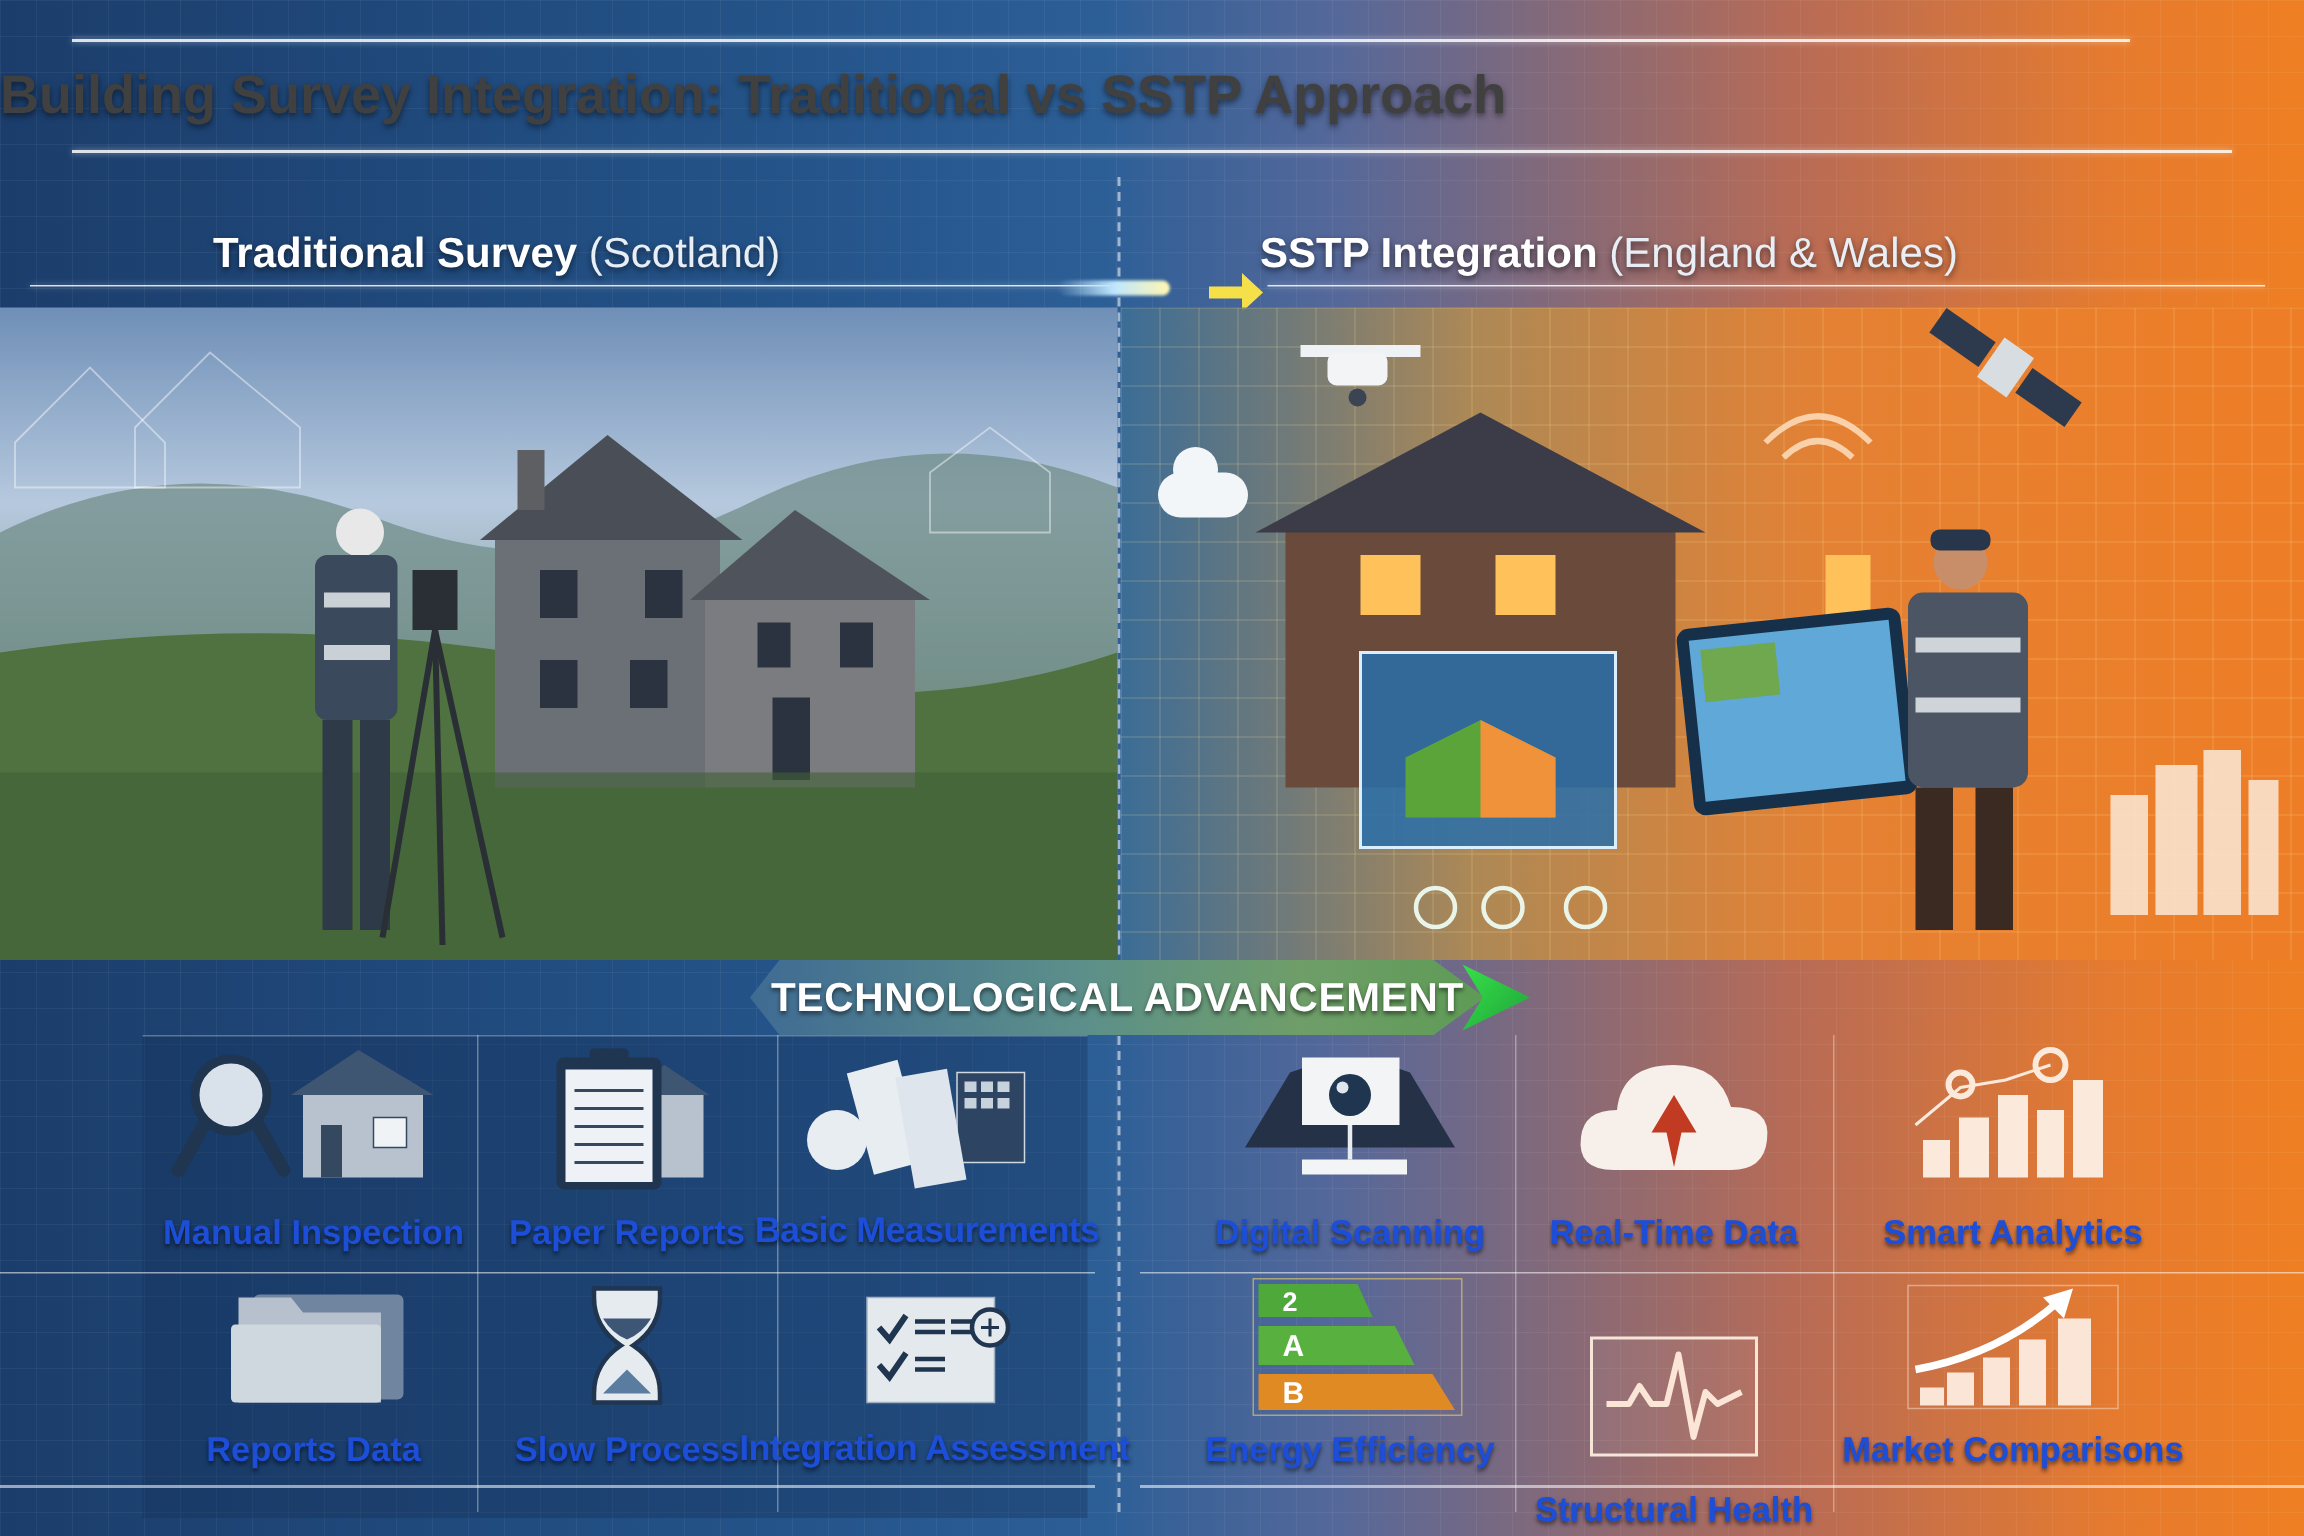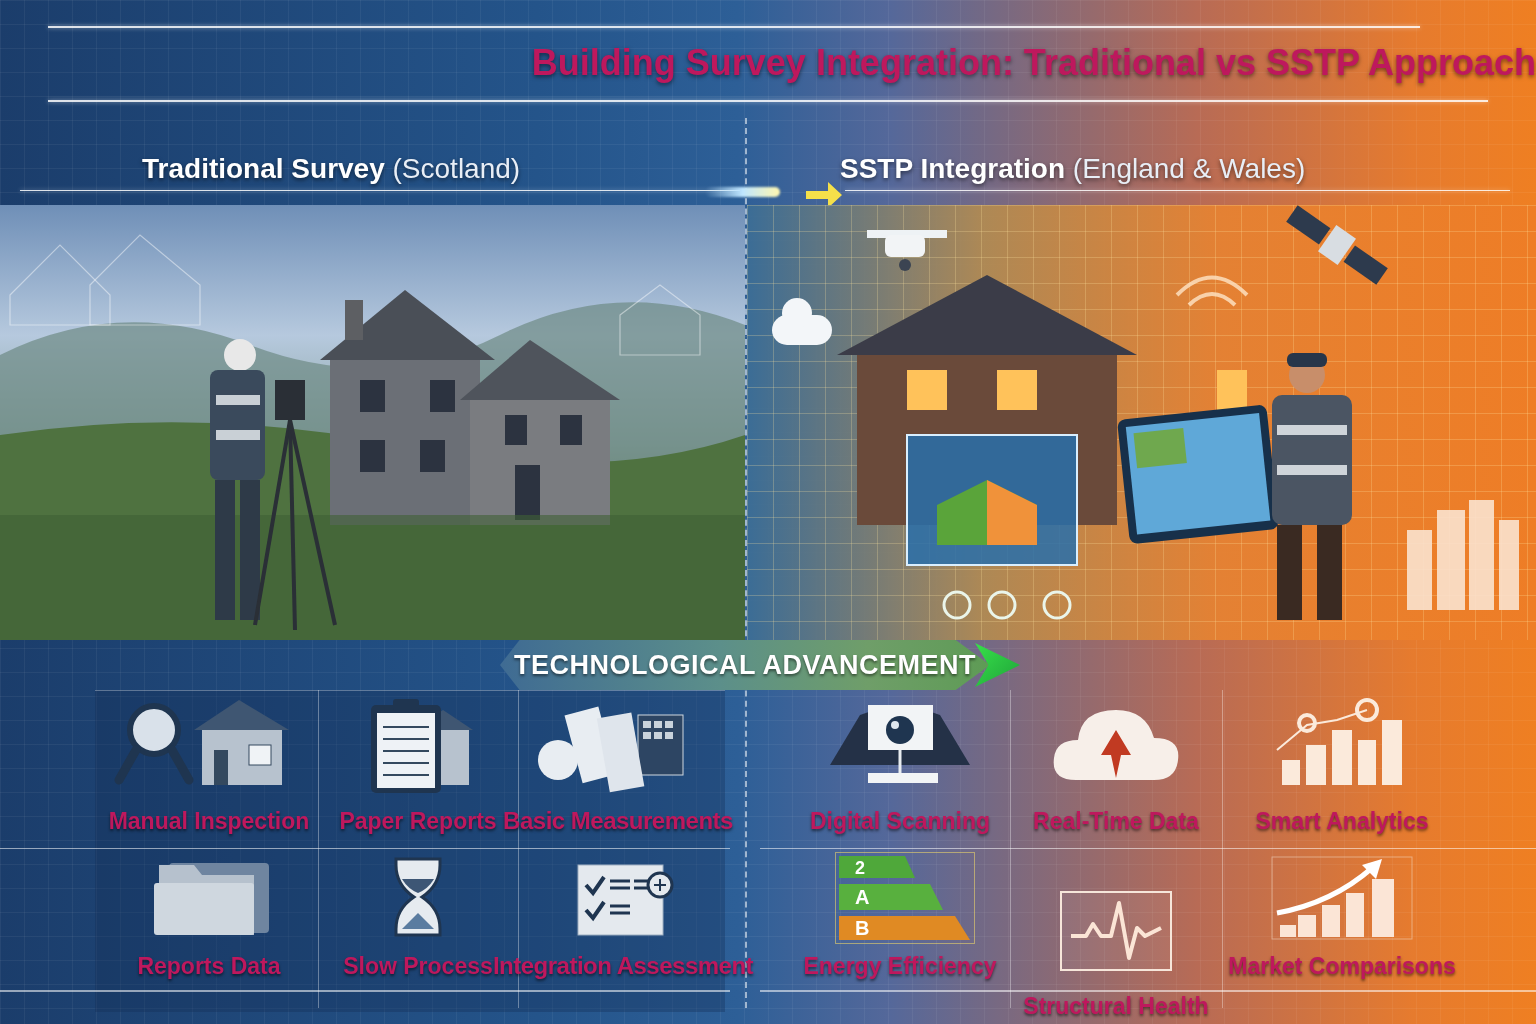--- a/index.html
+++ b/index.html
@@ -12,22 +12,22 @@
   .grid-overlay {
     position: absolute; inset: 0;
     background-image:
       linear-gradient(rgba(255,255,255,0.05) 1px, transparent 1px),
       linear-gradient(90deg, rgba(255,255,255,0.05) 1px, transparent 1px);
     background-size: 24px 24px;
     pointer-events: none;
   }
   .hline { position: absolute; height: 2px; background: rgba(255,255,255,0.85); box-shadow: 0 0 4px rgba(255,255,255,0.5); }
   .title {
-    position: absolute; left: 0; right: 0; top: 42px; text-align: right;
-    color: #be185d; font-size: 36px; font-weight: bold;
+    position: absolute; left: 0; right: 0; top: 42px; text-align: left;
+    color: #404040; font-size: 36px; font-weight: bold;
     text-shadow: 0 2px 4px rgba(0,0,0,0.5);
   }
   .divider {
     position: absolute; left: 745px; top: 118px; width: 0; height: 890px;
     border-left: 2px dashed rgba(255,255,255,0.55);
   }
   .section-head {
     position: absolute; top: 142px; color: #fff; font-size: 28px;
     text-shadow: 0 2px 4px rgba(0,0,0,0.55);
     margin-top: 11px;
@@ -59,21 +59,21 @@
     color: #fff; font-size: 27px; font-weight: bold; letter-spacing: 0.5px;
     text-shadow: 0 2px 3px rgba(0,0,0,0.5);
   }
   .banner-tip { position: absolute; left: 975px; top: 643px; width: 45px; height: 44px;
     background: linear-gradient(135deg, #37e04a, #1fa339); clip-path: polygon(0 0, 100% 50%, 0 100%, 30% 50%); }
   .cell {
     position: absolute; display: flex; flex-direction: column; align-items: center; justify-content: flex-end;
     padding-bottom: 10px;
   }
   .cell .icon { width: 200px; height: 110px; display: flex; align-items: center; justify-content: center; margin-bottom: 8px; }
-  .cell .label { color: #be185d; font-size: 23px; font-weight: bold; white-space: nowrap;
+  .cell .label { color: #1d4ed8; font-size: 23px; font-weight: bold; white-space: nowrap;
     text-shadow: 0 2px 3px rgba(0,0,0,0.55); }
   .cell .label.narrow { font-size: 24px; letter-spacing: -0.5px; }
   .panel-left-bg { position: absolute; left: 95px; top: 690px; width: 630px; height: 322px;
     background: rgba(20,45,85,0.35); border-top: 1px solid rgba(255,255,255,0.3); }
   .row-line { position: absolute; height: 2px; background: rgba(255,255,255,0.55); }
   .vline { position: absolute; width: 1px; background: rgba(255,255,255,0.35); }
 </style>
 </head>
 <body>
 

